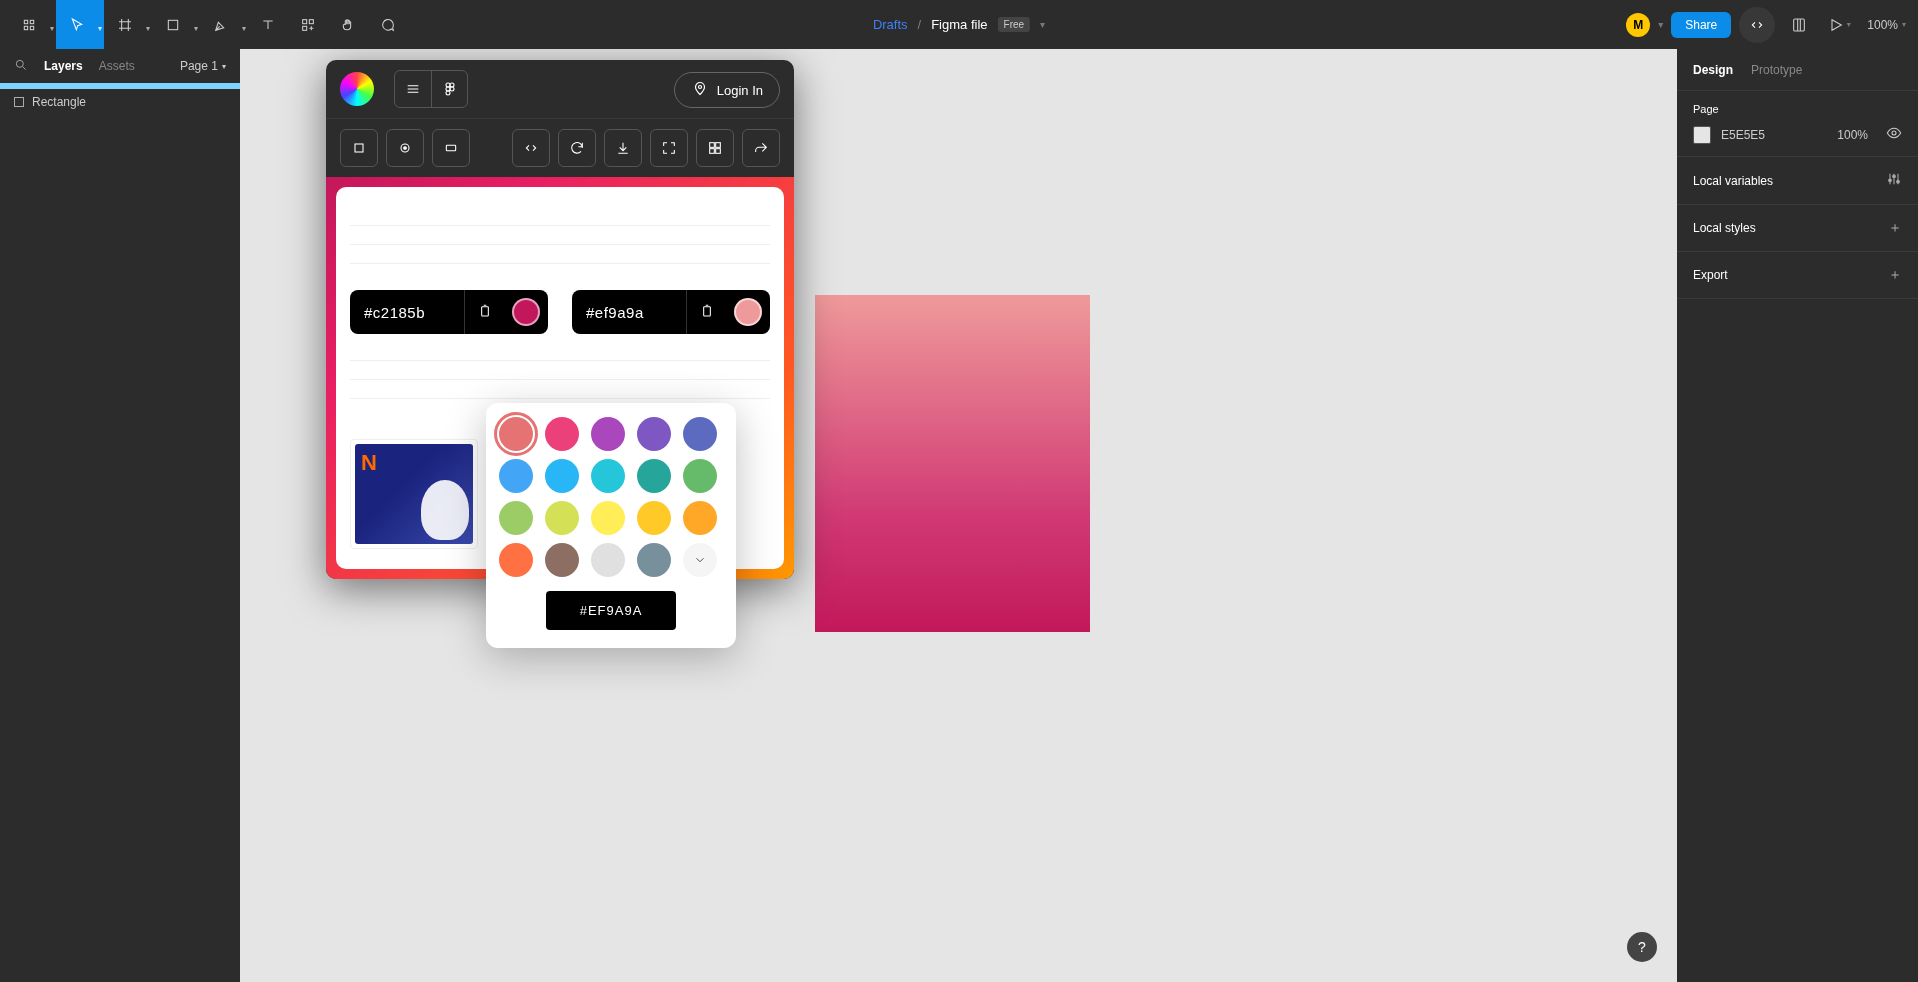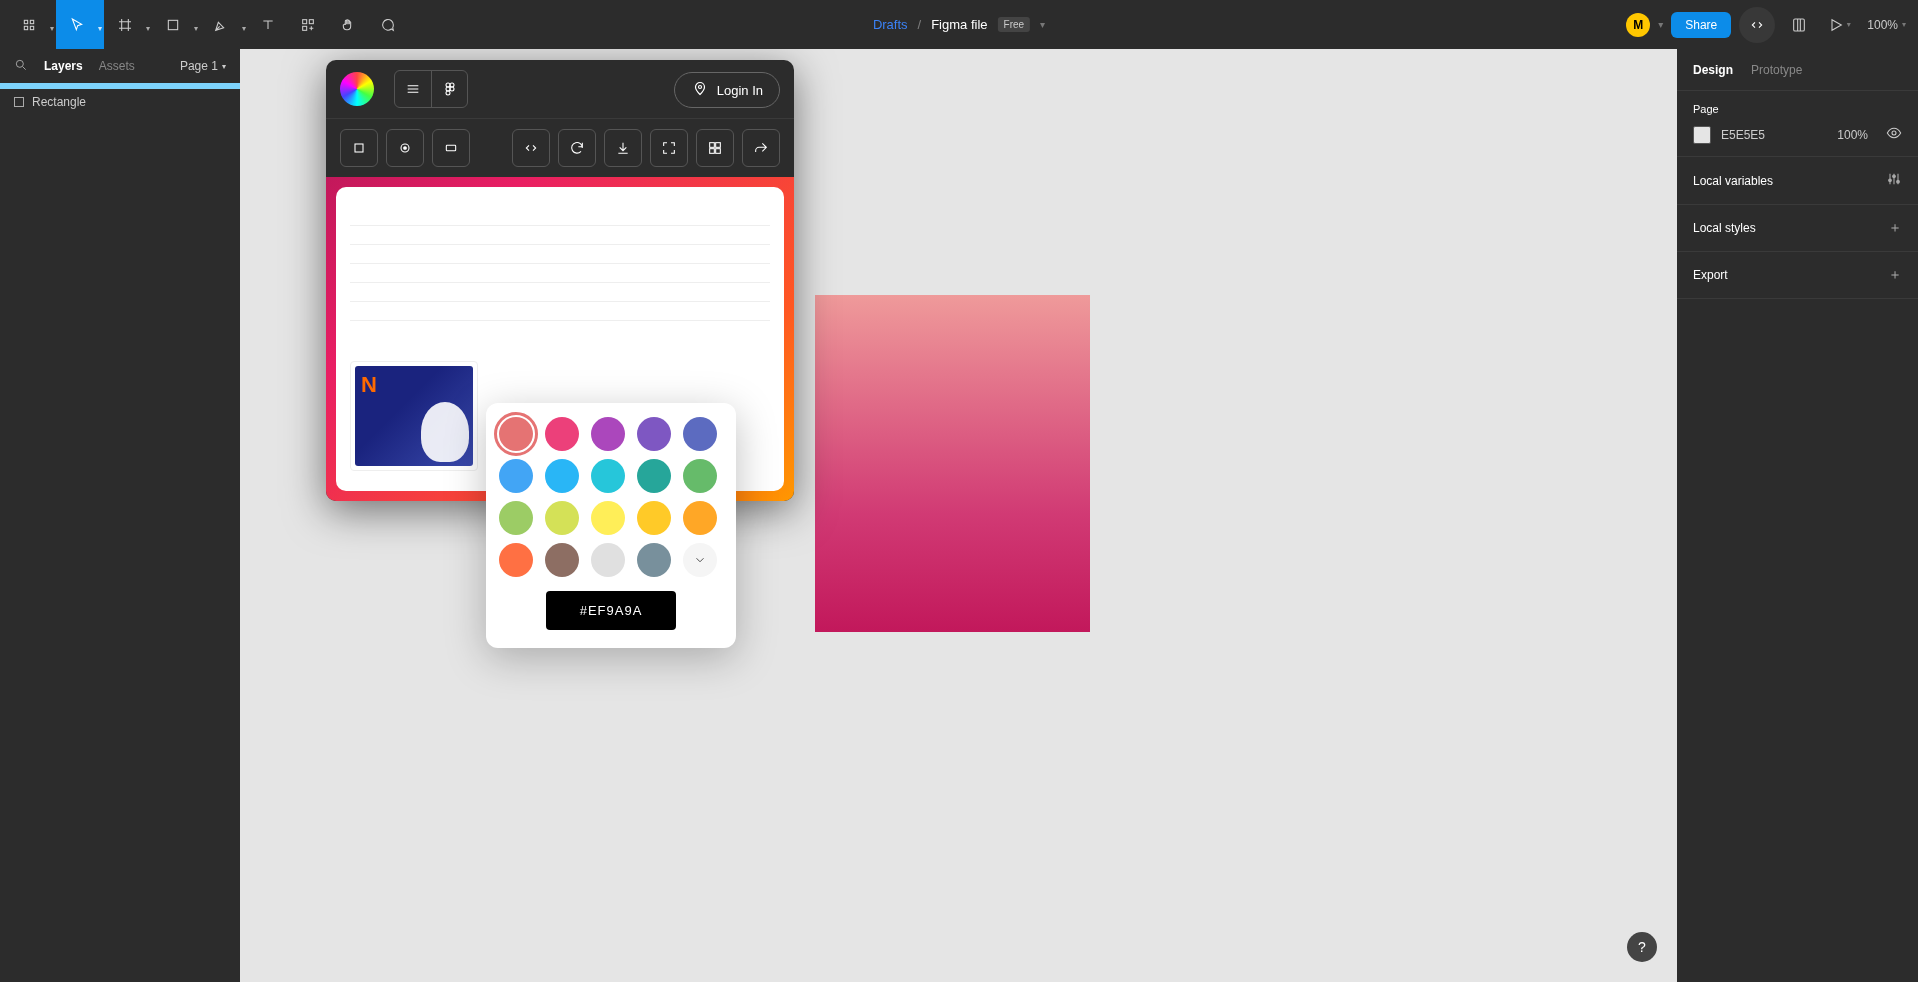--- a/index.html
+++ b/index.html
@@ -531,20 +531,42 @@
       </div>
     </div>
 
     <div class="plugin-body">
       <div class="white-card">
         <div class="lines">
             <div></div>
             <div></div>
             <div></div>
           </div>
+        <div class="hex-row">
+          <div class="hex-chip">
+            <span class="hex-txt">#c2185b</span>
+            <span class="cp">
+              <svg viewBox="0 0 24 24">
+                  <rect x="7" y="4" width="10" height="14" rx="1"></rect>
+                  <path d="M10 2h4"></path>
+                </svg>
+            </span>
+            <span class="dot d1"></span>
+          </div>
+          <div class="hex-chip">
+            <span class="hex-txt">#ef9a9a</span>
+            <span class="cp">
+              <svg viewBox="0 0 24 24">
+                  <rect x="7" y="4" width="10" height="14" rx="1"></rect>
+                  <path d="M10 2h4"></path>
+                </svg>
+            </span>
+            <span class="dot d2"></span>
+          </div>
+        </div>
         <div class="lines">
             <div></div>
             <div></div>
             <div></div>
           </div>
         <div class="preview-card">
           <div class="preview-img">
             <div class="nv">N</div>
             <div class="astro"></div>
           </div>

